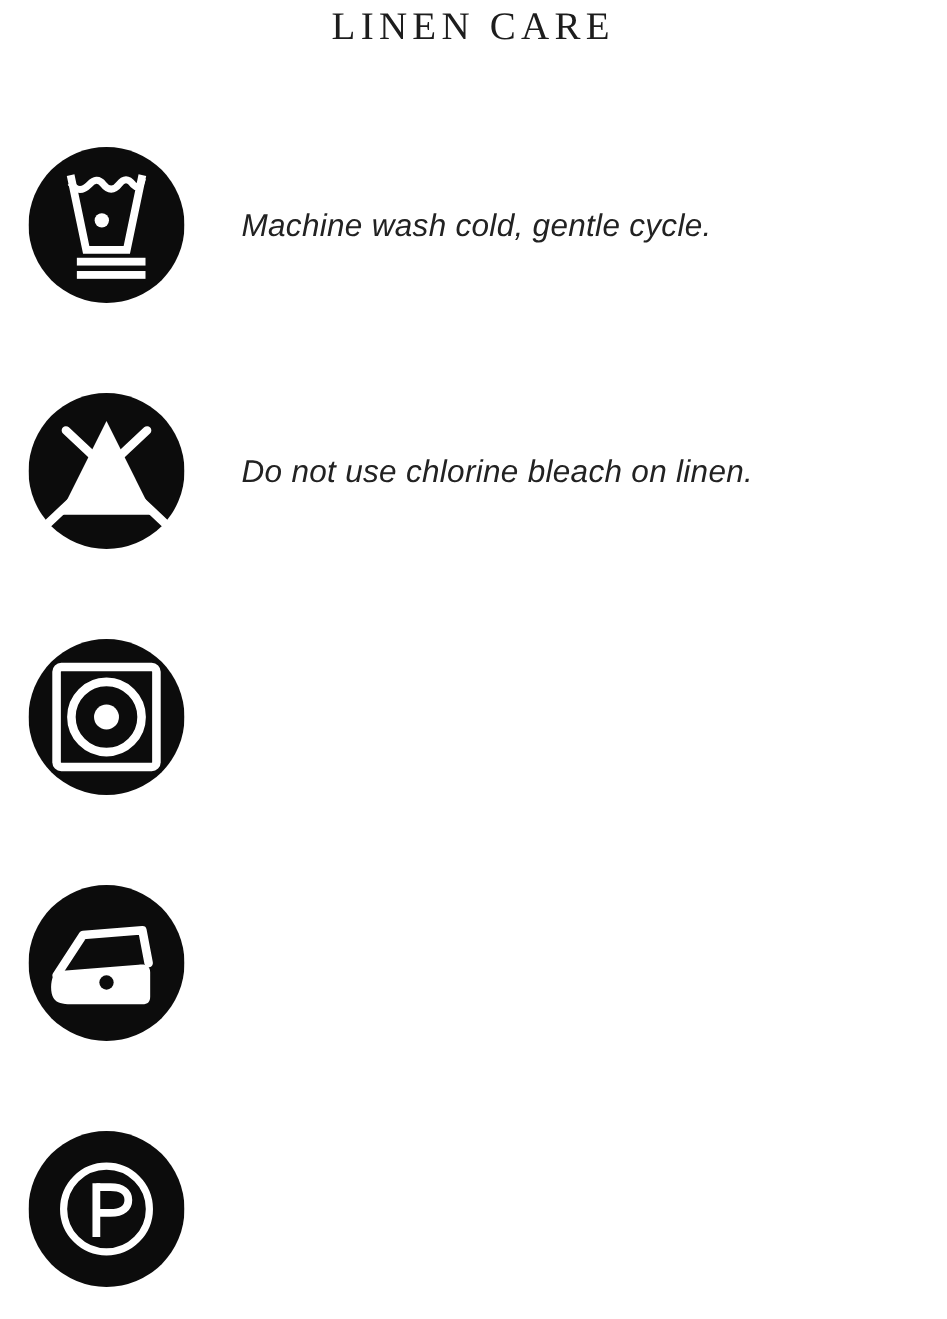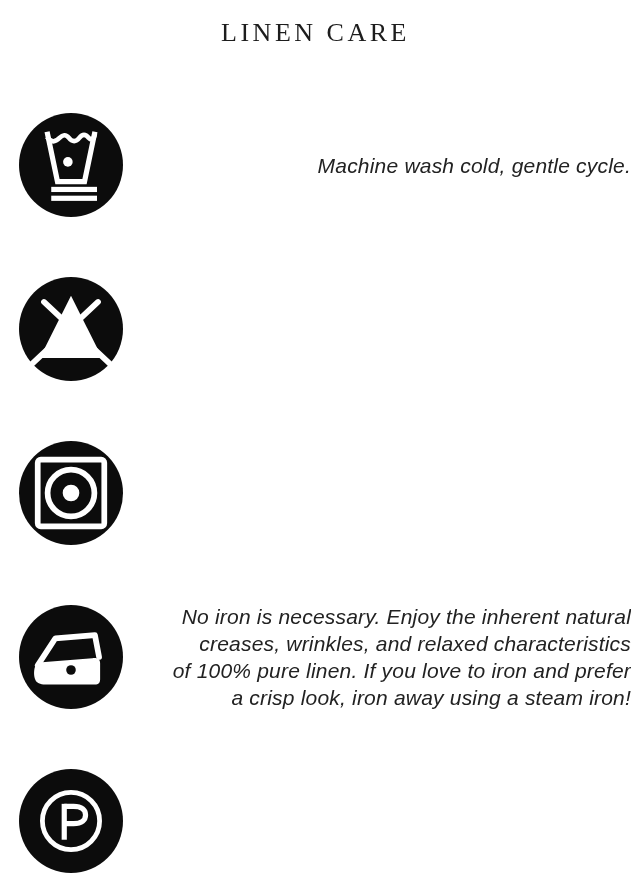--- a/index.html
+++ b/index.html
@@ -7,39 +7,38 @@
     padding: 0;
   }
   body {
     width: 631px;
     height: 879px;
     background: #ffffff;
     overflow: hidden;
     font-family: "Liberation Sans", sans-serif;
   }
   .title {
-    padding-top: 16px;
+    padding-top: 1px;
     text-align: center;
     font-family: "Liberation Serif", serif;
     font-weight: 400;
     font-size: 26px;
     line-height: 33px;
     letter-spacing: 3.5px;
     color: #1d1d1d;
   }
   .rows {
     margin-top: 34px;
   }
   .care-row {
     display: flex;
     align-items: center;
     height: 164px;
     padding-left: 19px;
     box-sizing: border-box;
-    text-align: right;
   }
   .icon-wrap {
     flex: none;
     width: 104px;
     height: 104px;
   }
   .icon-wrap svg {
     display: block;
     width: 104px;
     height: 104px;
@@ -78,20 +77,21 @@
 
   <div class="care-row">
     <div class="icon-wrap">
       <svg viewBox="0 0 100 100" xmlns="http://www.w3.org/2000/svg">
         <circle cx="50" cy="50" r="50" fill="#0c0c0c"></circle>
         <path d="M24,24 L88,84" stroke="#ffffff" stroke-width="5.5" stroke-linecap="round"></path>
         <path d="M76,24 L12,84" stroke="#ffffff" stroke-width="5.5" stroke-linecap="round"></path>
         <path d="M50,18 L80,78 L20,78 Z" fill="#ffffff"></path>
       </svg>
     </div>
+    <div class="care-text">Do not use chlorine bleach on linen.</div>
   </div>
 
   <div class="care-row">
     <div class="icon-wrap">
       <svg viewBox="0 0 100 100" xmlns="http://www.w3.org/2000/svg">
         <circle cx="50" cy="50" r="50" fill="#0c0c0c"></circle>
         <rect x="18" y="18" width="64" height="64" rx="3" fill="none" stroke="#ffffff" stroke-width="5.5"></rect>
         <circle cx="50" cy="50" r="22.5" fill="none" stroke="#ffffff" stroke-width="5.5"></circle>
         <circle cx="50" cy="50" r="8" fill="#ffffff"></circle>
       </svg>
@@ -101,24 +101,20 @@
   <div class="care-row">
     <div class="icon-wrap">
       <svg viewBox="0 0 100 100" xmlns="http://www.w3.org/2000/svg">
         <circle cx="50" cy="50" r="50" fill="#0c0c0c"></circle>
         <path d="M18,58 L35,32 L73,29 L77,50" fill="none" stroke="#ffffff" stroke-width="5.5" stroke-linejoin="round" stroke-linecap="round"></path>
         <path d="M16,58 C14,62 14,69 16,72.5 C18,75.8 22,76.5 27,76.5 L73,76.5 C76.5,76.5 78,75 78,71.5
                  L78,56 C78,51.5 74.5,50.5 70.5,51.2 L22,55 C19.5,55.3 17,56 16,58 Z" fill="#ffffff"></path>
         <circle cx="50" cy="62.5" r="4.6" fill="#0c0c0c"></circle>
       </svg>
     </div>
-    <div class="care-text">No iron is necessary. Enjoy the inherent natural
-creases, wrinkles, and relaxed characteristics
-of 100% pure linen. If you love to iron and prefer
-a crisp look, iron away using a steam iron!</div>
   </div>
 
   <div class="care-row">
     <div class="icon-wrap">
       <svg viewBox="0 0 100 100" xmlns="http://www.w3.org/2000/svg">
         <circle cx="50" cy="50" r="50" fill="#0c0c0c"></circle>
         <circle cx="50" cy="50" r="27.5" fill="none" stroke="#ffffff" stroke-width="4.6"></circle>
         <path d="M43.5,33.5 L43.5,68" stroke="#ffffff" stroke-width="5" stroke-linecap="butt"></path>
         <path d="M43.5,36 L52.5,36 C60.5,36 64,39.5 64,44.2 C64,49 60.5,52.5 52.5,52.5 L43.5,52.5" fill="none" stroke="#ffffff" stroke-width="5"></path>
       </svg>

